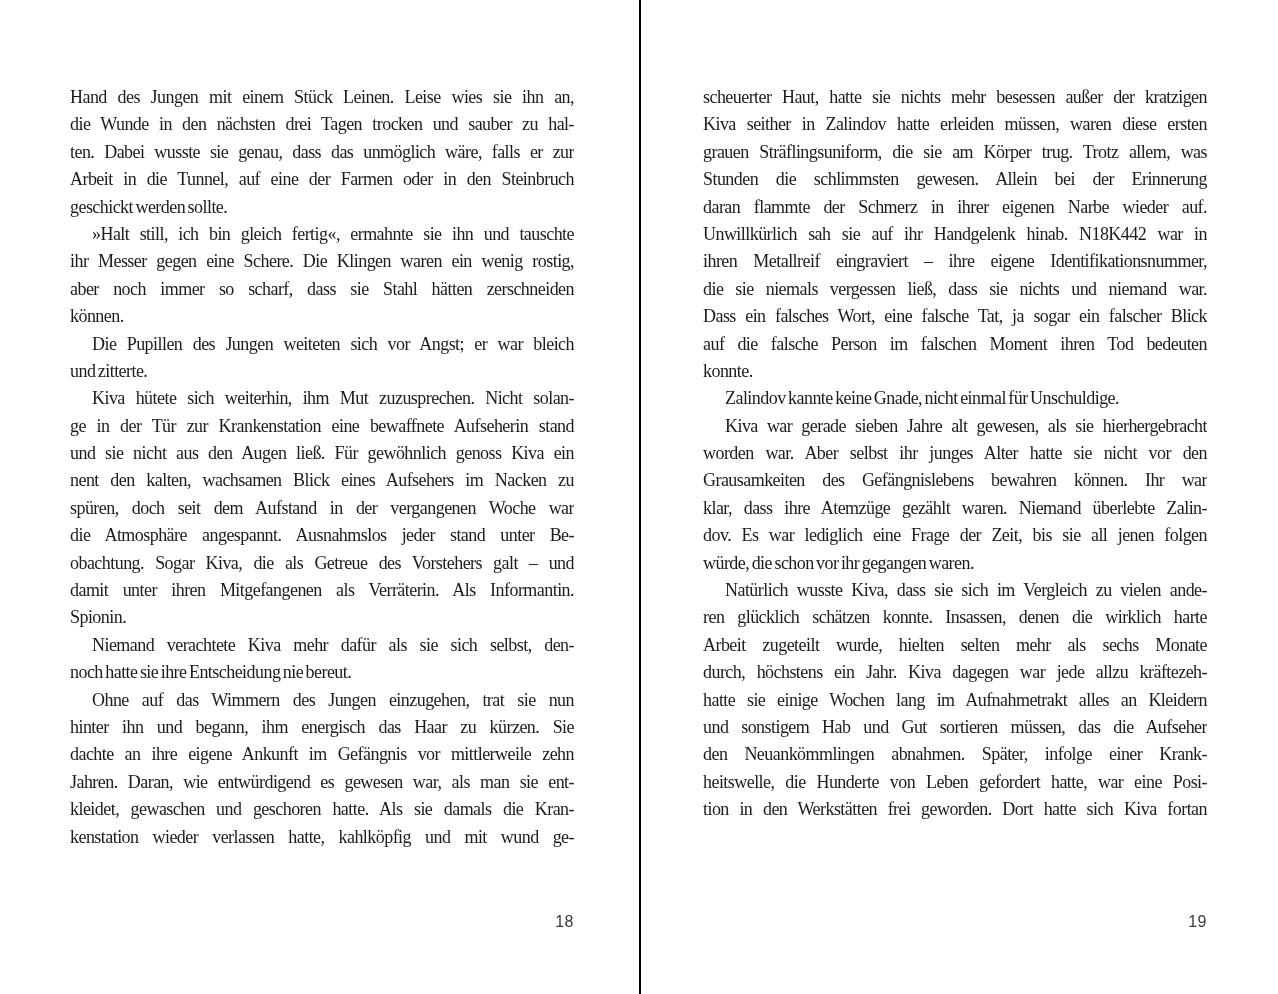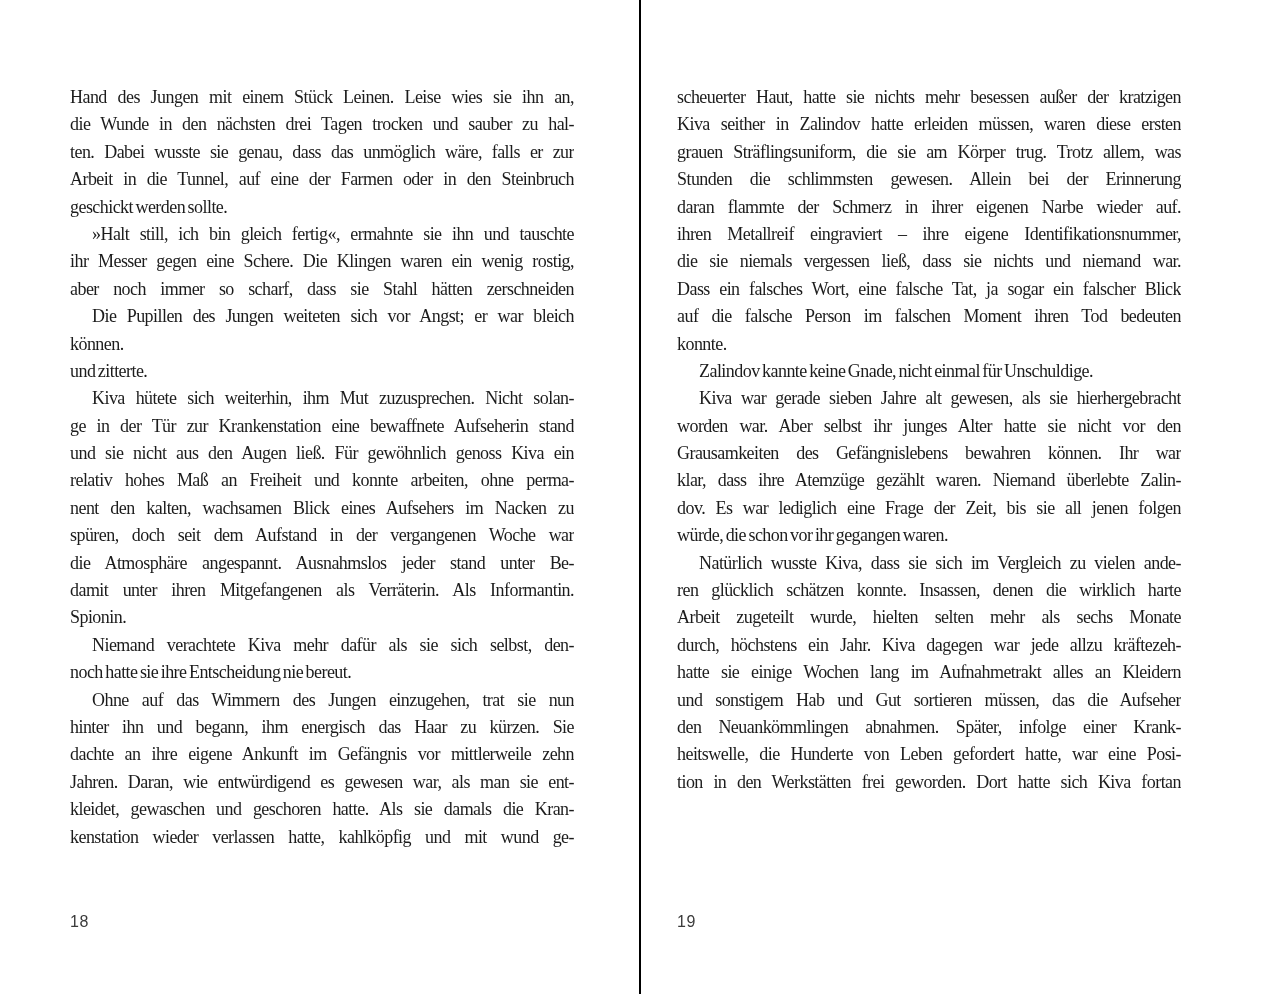--- a/index.html
+++ b/index.html
@@ -27,21 +27,21 @@
     height: 994px;
     background: #000000;
   }
   .page {
     position: absolute;
     top: 0;
     width: 632px;
     height: 994px;
   }
   .page.left  { left: 0; }
-  .page.right { left: 613px; }
+  .page.right { left: 639px; }
   .textblock {
     position: absolute;
     top: 84px;
     width: 504px;
   }
   .page.left  .textblock { left: 70px; }
   .page.right .textblock { left: 64px; }
   .line {
     height: 27.4px;
     line-height: 27.4px;
@@ -60,21 +60,21 @@
   }
   .line.ind {
     padding-left: 22px;
   }
   .pagenum {
     position: absolute;
     top: 908px;
     width: 504px;
     height: 28px;
     line-height: 28px;
-    text-align: left;
+    text-align: right;
     font-family: "Liberation Sans", sans-serif;
     font-size: 16px;
     letter-spacing: 0.5px;
     color: #3b3b3b;
   }
   .page.left  .pagenum { left: 70px; }
   .page.right .pagenum { left: 64px; }
 </style>
 </head>
 <body>
@@ -84,30 +84,30 @@
   <div class="page left">
     <div class="textblock">
         <div class="line">Hand des Jungen mit einem Stück Leinen. Leise wies sie ihn an,</div>
         <div class="line">die Wunde in den nächsten drei Tagen trocken und sauber zu hal-</div>
         <div class="line">ten. Dabei wusste sie genau, dass das unmöglich wäre, falls er zur</div>
         <div class="line">Arbeit in die Tunnel, auf eine der Farmen oder in den Steinbruch</div>
         <div class="line noj">geschickt werden sollte.</div>
         <div class="line ind">»Halt still, ich bin gleich fertig«, ermahnte sie ihn und tauschte</div>
         <div class="line">ihr Messer gegen eine Schere. Die Klingen waren ein wenig rostig,</div>
         <div class="line">aber noch immer so scharf, dass sie Stahl hätten zerschneiden</div>
+        <div class="line noj">können.</div>
         <div class="line ind">Die Pupillen des Jungen weiteten sich vor Angst; er war bleich</div>
-        <div class="line noj">können.</div>
         <div class="line noj">und zitterte.</div>
         <div class="line ind">Kiva hütete sich weiterhin, ihm Mut zuzusprechen. Nicht solan-</div>
         <div class="line">ge in der Tür zur Krankenstation eine bewaffnete Aufseherin stand</div>
         <div class="line">und sie nicht aus den Augen ließ. Für gewöhnlich genoss Kiva ein</div>
-        <div class="line">relativ hohes Maß an Freiheit und konnte arbeiten, ohne perma-</div>
         <div class="line">nent den kalten, wachsamen Blick eines Aufsehers im Nacken zu</div>
         <div class="line">spüren, doch seit dem Aufstand in der vergangenen Woche war</div>
         <div class="line">die Atmosphäre angespannt. Ausnahmslos jeder stand unter Be-</div>
+        <div class="line">obachtung. Sogar Kiva, die als Getreue des Vorstehers galt – und</div>
         <div class="line">damit unter ihren Mitgefangenen als Verräterin. Als Informantin.</div>
         <div class="line noj">Spionin.</div>
         <div class="line ind">Niemand verachtete Kiva mehr dafür als sie sich selbst, den-</div>
         <div class="line noj">noch hatte sie ihre Entscheidung nie bereut.</div>
         <div class="line ind">Ohne auf das Wimmern des Jungen einzugehen, trat sie nun</div>
         <div class="line">hinter ihn und begann, ihm energisch das Haar zu kürzen. Sie</div>
         <div class="line">dachte an ihre eigene Ankunft im Gefängnis vor mittlerweile zehn</div>
         <div class="line">Jahren. Daran, wie entwürdigend es gewesen war, als man sie ent-</div>
         <div class="line">kleidet, gewaschen und geschoren hatte. Als sie damals die Kran-</div>
         <div class="line">kenstation wieder verlassen hatte, kahlköpfig und mit wund ge-</div>
@@ -117,20 +117,21 @@
 
   <div class="divider"></div>
 
   <div class="page right">
     <div class="textblock">
         <div class="line">scheuerter Haut, hatte sie nichts mehr besessen außer der kratzigen</div>
         <div class="line">Kiva seither in Zalindov hatte erleiden müssen, waren diese ersten</div>
         <div class="line">grauen Sträflingsuniform, die sie am Körper trug. Trotz allem, was</div>
         <div class="line">Stunden die schlimmsten gewesen. Allein bei der Erinnerung</div>
         <div class="line">daran flammte der Schmerz in ihrer eigenen Narbe wieder auf.</div>
+        <div class="line">Unwillkürlich sah sie auf ihr Handgelenk hinab. N18K442 war in</div>
         <div class="line">ihren Metallreif eingraviert – ihre eigene Identifikationsnummer,</div>
         <div class="line">die sie niemals vergessen ließ, dass sie nichts und niemand war.</div>
         <div class="line">Dass ein falsches Wort, eine falsche Tat, ja sogar ein falscher Blick</div>
         <div class="line">auf die falsche Person im falschen Moment ihren Tod bedeuten</div>
         <div class="line noj">konnte.</div>
         <div class="line ind noj">Zalindov kannte keine Gnade, nicht einmal für Unschuldige.</div>
         <div class="line ind">Kiva war gerade sieben Jahre alt gewesen, als sie hierhergebracht</div>
         <div class="line">worden war. Aber selbst ihr junges Alter hatte sie nicht vor den</div>
         <div class="line">Grausamkeiten des Gefängnislebens bewahren können. Ihr war</div>
         <div class="line">klar, dass ihre Atemzüge gezählt waren. Niemand überlebte Zalin-</div>

